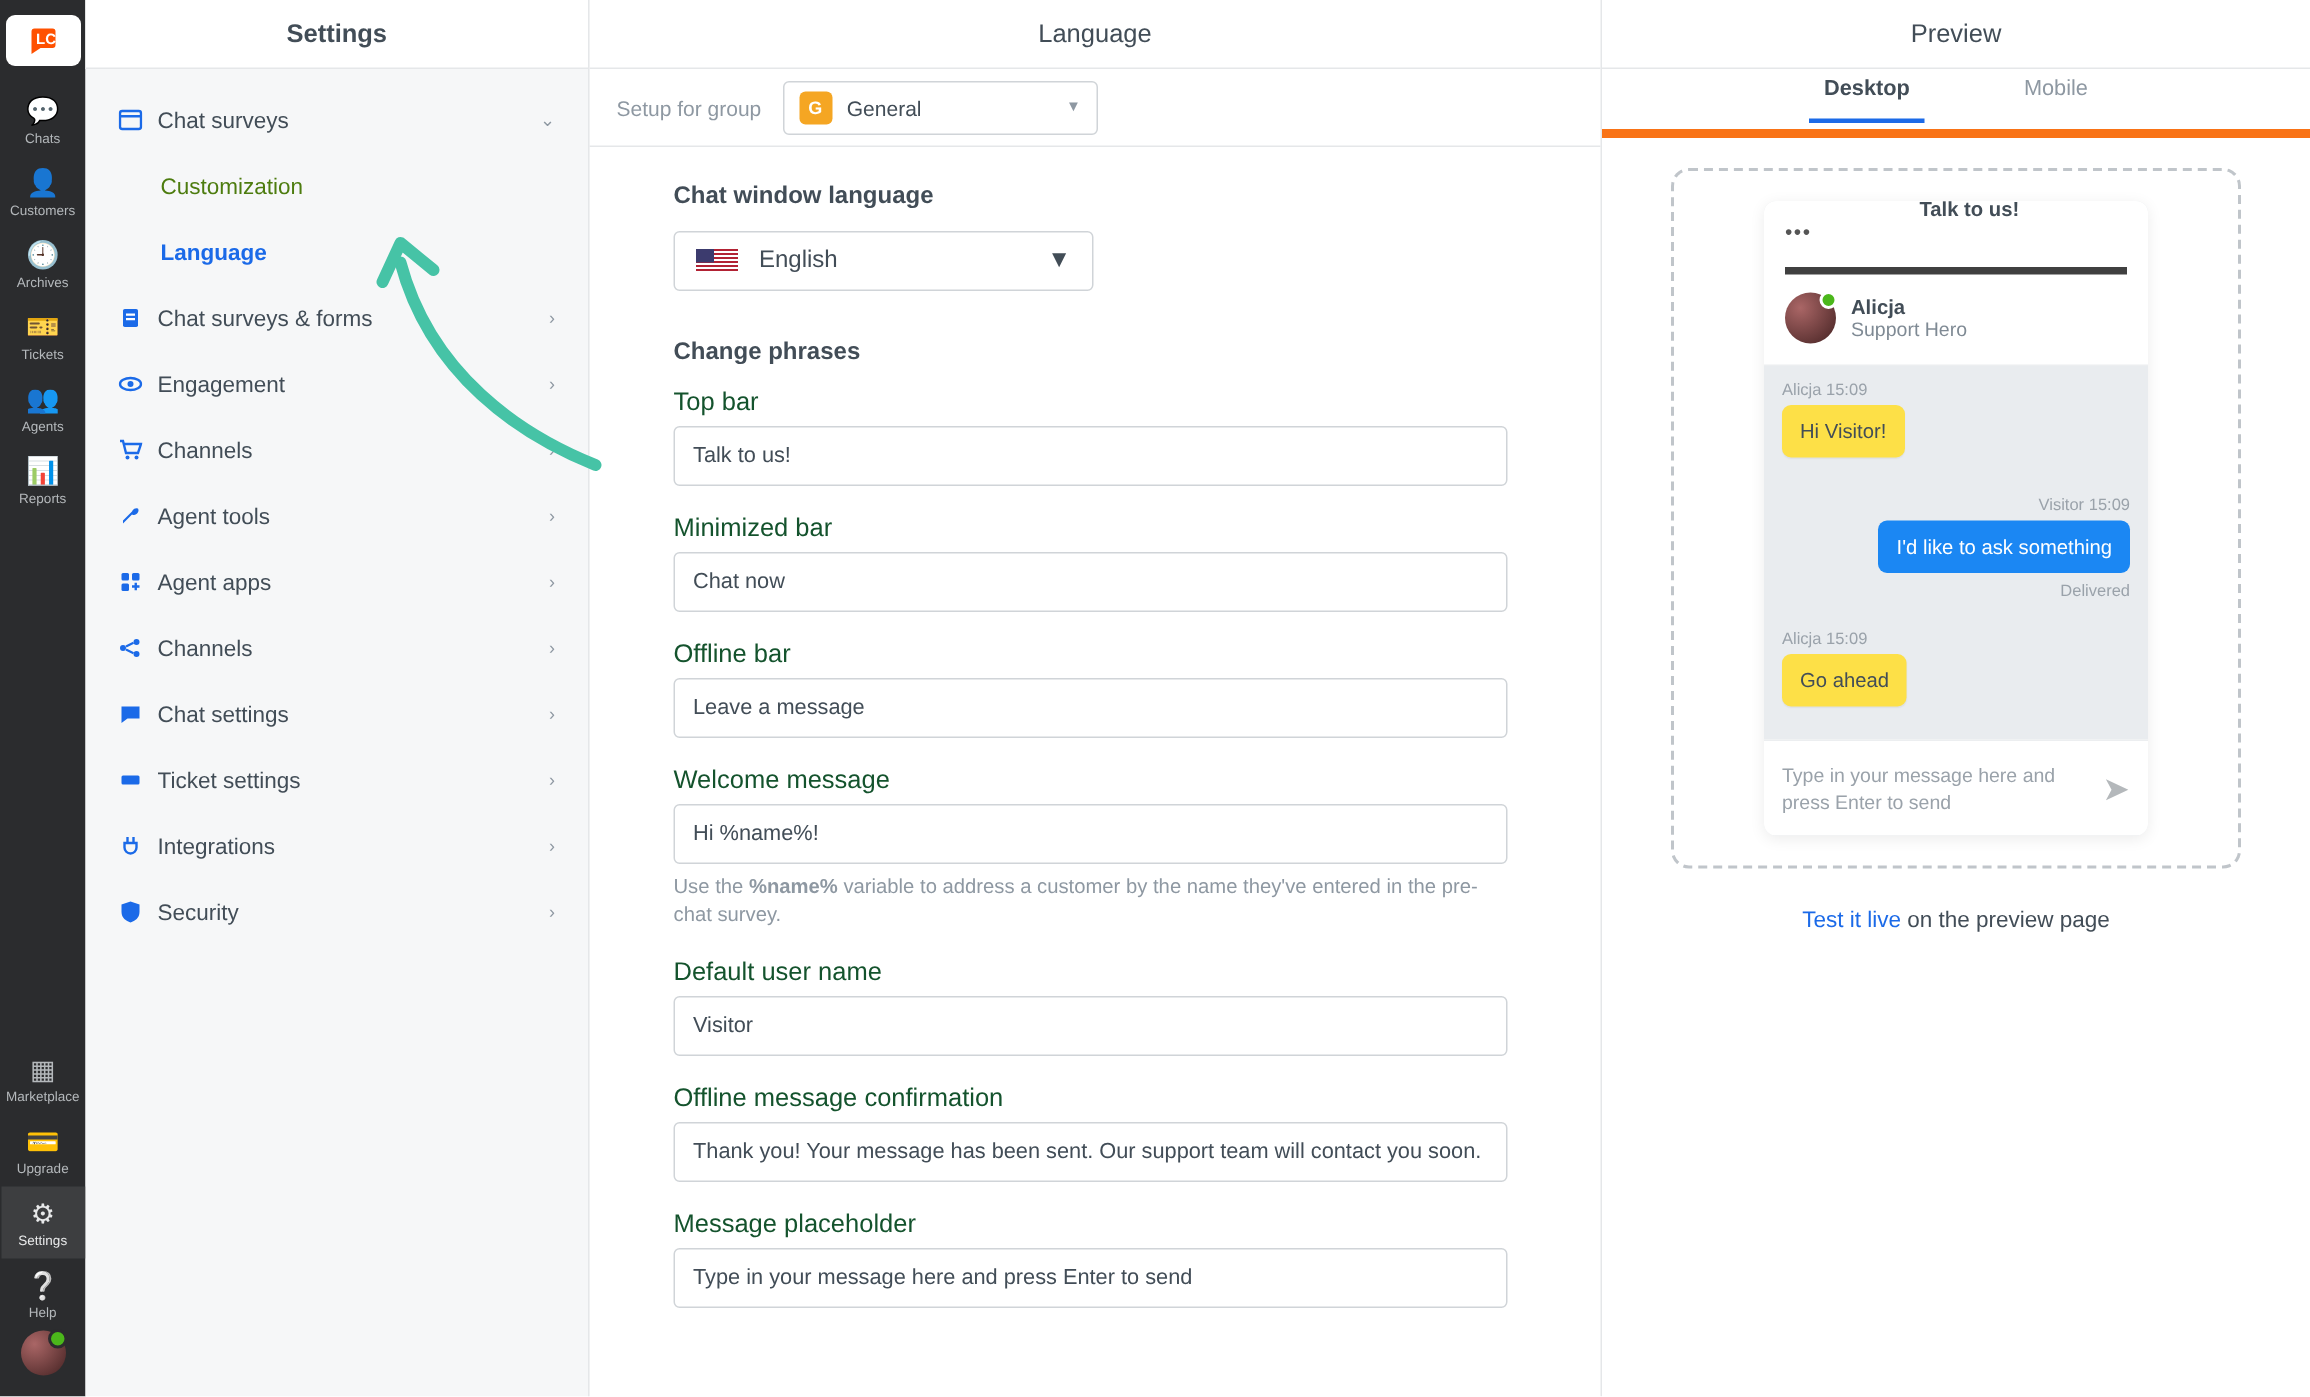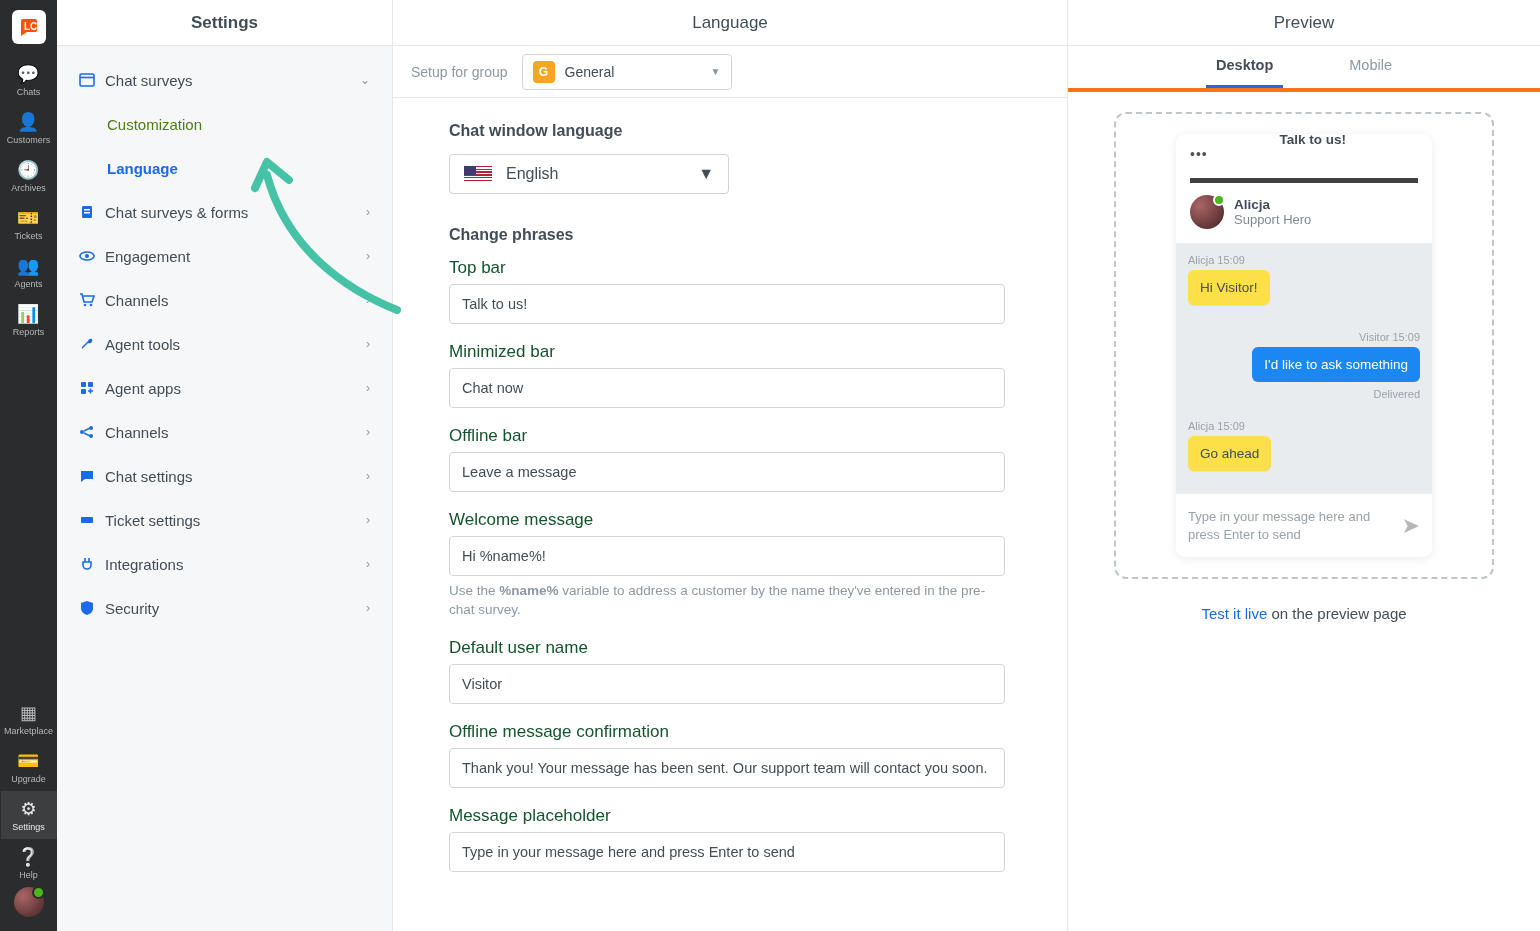--- a/index.html
+++ b/index.html
@@ -1,20 +1,20 @@
 <!DOCTYPE html>
 <html><head>
 <meta charset="utf-8">
 <style>
   * { box-sizing: border-box; margin: 0; padding: 0; }
   body { font-family: -apple-system, BlinkMacSystemFont, "Segoe UI", Arial, sans-serif; background: #fff; color: #424d57; }
   .app { display: flex; width: 1540px; height: 931px; }
   
   .rail { width: 57px; background: #2b2c2e; display: flex; flex-direction: column; align-items: center; padding-top: 10px; }
-  .logo { width: 34px; height: 34px; background: #fff; border-radius: 6px; display: flex; align-items: center; justify-content: center; margin-bottom: 12px; }
+  .logo { width: 50px; height: 34px; background: #fff; border-radius: 6px; display: flex; align-items: center; justify-content: center; margin-bottom: 12px; }
   .logo svg { width: 24px; height: 24px; }
   .rail-item { display: flex; flex-direction: column; align-items: center; justify-content: center; width: 56px; height: 48px; color: #b4b8bb; cursor: pointer; }
   .rail-item.active { background: #3d3e40; color: #e8e9ea; }
   .rail-item .ri-icon { font-size: 18px; margin-bottom: 2px; }
   .rail-item .ri-label { font-size: 9px; }
   .rail-spacer { flex: 1; }
   .avatar-rail { width: 30px; height: 30px; border-radius: 50%; background: radial-gradient(circle at 30% 30%, #a66, #422); position: relative; margin-bottom: 14px; }
   .avatar-rail::after { content:""; position:absolute; top:-1px; right:-1px; width:9px; height:9px; background:#4bb71b; border:2px solid #2b2c2e; border-radius:50%; }
   
   .sidebar { width: 336px; background: #f6f7f8; border-right: 1px solid #e5e7e9; display: flex; flex-direction: column; }
@@ -42,21 +42,21 @@
   .flag::before { content:""; position:absolute; top:0; left:0; width:12px; height:9px; background:#3c3b6e; }
   .lang-select .ls-label { flex: 1; color: #424d57; }
   .field { margin-bottom: 18px; max-width: 556px; }
   .field-label { font-size: 17px; color: #14532d; margin-bottom: 6px; }
   .field input { width: 100%; height: 40px; border: 1px solid #d0d4d8; border-radius: 4px; padding: 0 12px; font-size: 14.5px; color: #424d57; }
   .field-hint { font-size: 13.5px; color: #8e98a2; margin-top: 6px; line-height: 1.4; }
   .field-hint b { font-weight: 600; color: #8e98a2; }
   
   .preview { width: 472px; display: flex; flex-direction: column; }
   .preview-title { text-align: center; font-size: 17px; font-weight: 500; color: #424d57; height: 46px; line-height: 46px; border-bottom: 1px solid #e5e7e9; }
-  .preview-tabs { display: flex; justify-content: center; gap: 56px; border-bottom: 4px solid #f97316; height: 46px; align-items: flex-end; }
+  .preview-tabs { display: flex; justify-content: center; gap: 56px; border-bottom: 6px solid #f97316; height: 46px; align-items: center; }
   .ptab { padding: 0 10px 12px; font-size: 14.5px; color: #8e98a2; cursor: pointer; border-bottom: 3px solid transparent; }
   .ptab.active { color: #424d57; font-weight:600; border-bottom-color: #1b6ae8; }
   .preview-body { padding: 20px 46px 0; display: flex; flex-direction: column; align-items: center; }
   .dashed-box { border: 2px dashed #c0c5ca; border-radius: 12px; padding: 20px 14px; width: 100%; display:flex; justify-content:center; }
   .chat-widget { width: 256px; background: #e9ecef; border-radius: 8px; box-shadow: 0 2px 10px rgba(0,0,0,0.08); overflow: hidden; }
   .cw-head { background: #fff; padding: 12px 14px 14px; border-bottom: 1px solid #eceef0; }
   .cw-dots { font-size: 14px; color: #555; letter-spacing: 1px; }
   .cw-title { text-align: center; font-size: 13.5px; font-weight: 600; margin-top: -14px; }
   .cw-agent { display: flex; align-items: center; margin-top: 16px; border-top: 5px solid #404040; padding-top: 12px; }
   .cw-avatar { width: 34px; height: 34px; border-radius: 50%; background: radial-gradient(circle at 30% 30%, #a66, #422); position: relative; margin-right: 10px; }

